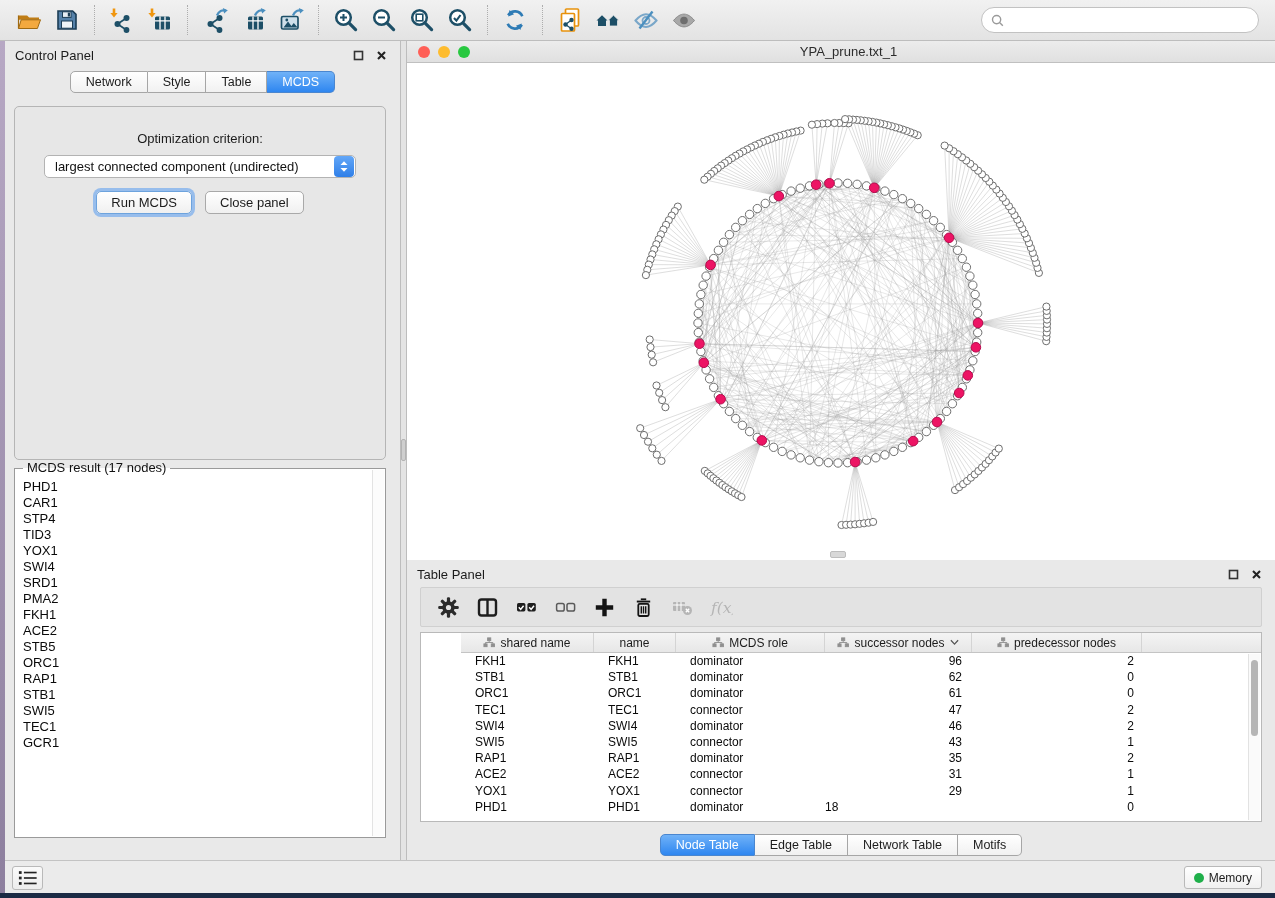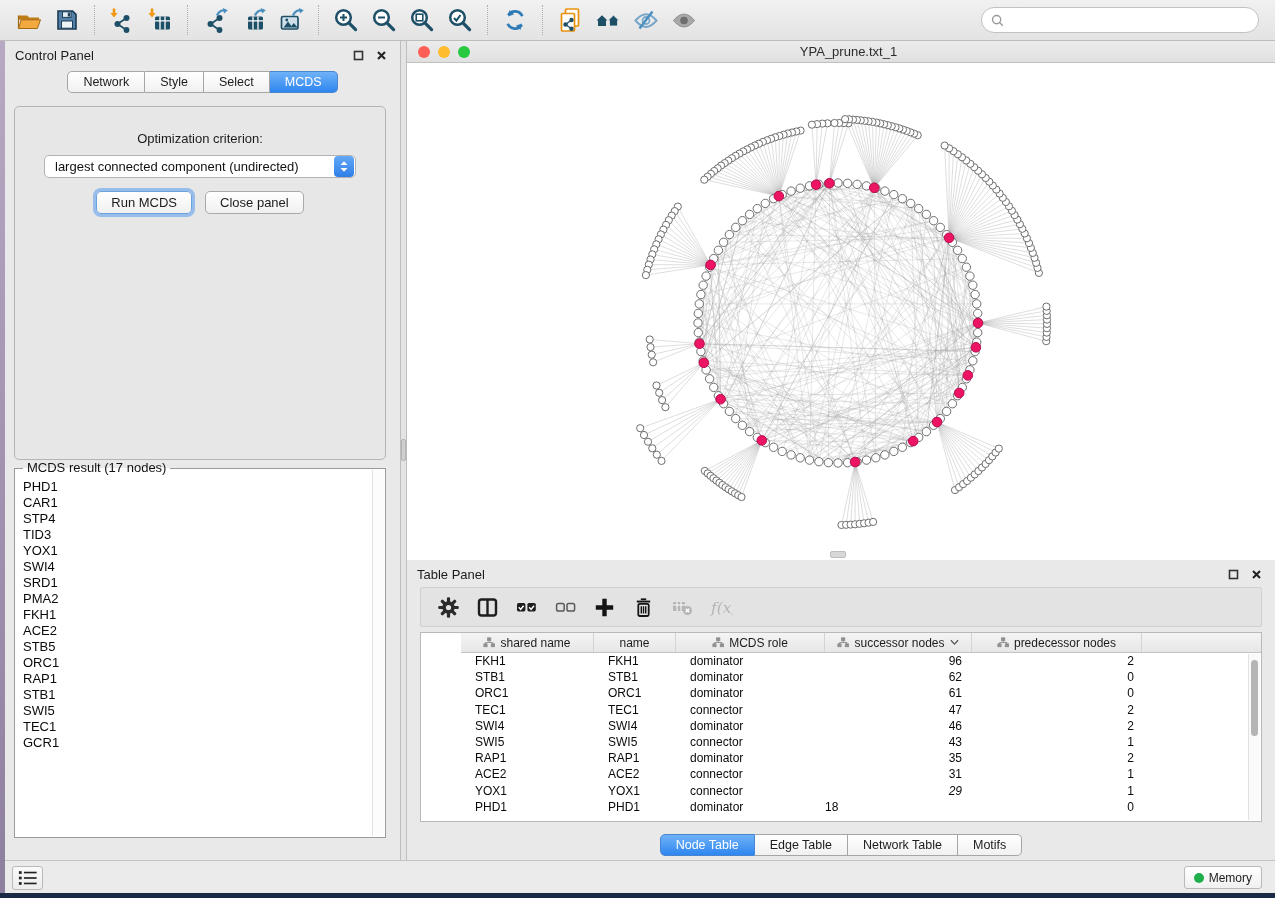--- a/index.html
+++ b/index.html
@@ -289,21 +289,21 @@
         </span>
       <span class="wicon">
           <svg width="11" height="11" viewBox="0 0 11 11">
             <path d="M2 2l7 7M9 2L2 9" stroke="#222" stroke-width="2.1"></path>
           </svg>
         </span>
     </div>
     <div class="seg" id="cp-tabs">
         <button class="seg-btn">Network</button>
         <button class="seg-btn">Style</button>
-        <button class="seg-btn">Select</button>
+        <button class="seg-btn">Table</button>
         <button class="seg-btn active">MCDS</button>
       </div>
     <div class="cp-box">
       <div class="opt-label">Optimization criterion:</div>
       <div class="dropdown">
         <span class="val">largest connected component (undirected)</span>
         <span class="stepper">
             <svg width="14" height="15" viewBox="0 0 14 15">
               <path d="M3.5 6L7 2.2 10.5 6z" fill="#fff"></path>
               <path d="M3.5 9L7 12.8 10.5 9z" fill="#fff"></path>
@@ -1312,21 +1312,21 @@
             <div class="t-c" style="width: 133px; padding-left: 14px;">ACE2</div>
             <div class="t-c" style="width: 82px; padding-left: 14px;">ACE2</div>
             <div class="t-c" style="width: 149px; padding-left: 14px;">connector</div>
             <div class="t-c" style="width: 147px; text-align: right; padding-right: 10px;">31</div>
             <div class="t-c" style="width: 170px; text-align: right; padding-right: 8px;">1</div>
           </div>
           <div class="t-row">
             <div class="t-c" style="width: 133px; padding-left: 14px;">YOX1</div>
             <div class="t-c" style="width: 82px; padding-left: 14px;">YOX1</div>
             <div class="t-c" style="width: 149px; padding-left: 14px;">connector</div>
-            <div class="t-c" style="width: 147px; text-align: right; padding-right: 10px; font-style: italic;">29</div>
+            <div class="t-c" style="width: 147px; text-align: right; padding-right: 10px;">29</div>
             <div class="t-c" style="width: 170px; text-align: right; padding-right: 8px;">1</div>
           </div>
           <div class="t-row">
             <div class="t-c" style="width: 133px; padding-left: 14px;">PHD1</div>
             <div class="t-c" style="width: 82px; padding-left: 14px;">PHD1</div>
             <div class="t-c" style="width: 149px; padding-left: 14px;">dominator</div>
             <div class="t-c" style="width: 147px; text-align: left; padding-right: 10px;">18</div>
             <div class="t-c" style="width: 170px; text-align: right; padding-right: 8px;">0</div>
           </div>
         </div>

